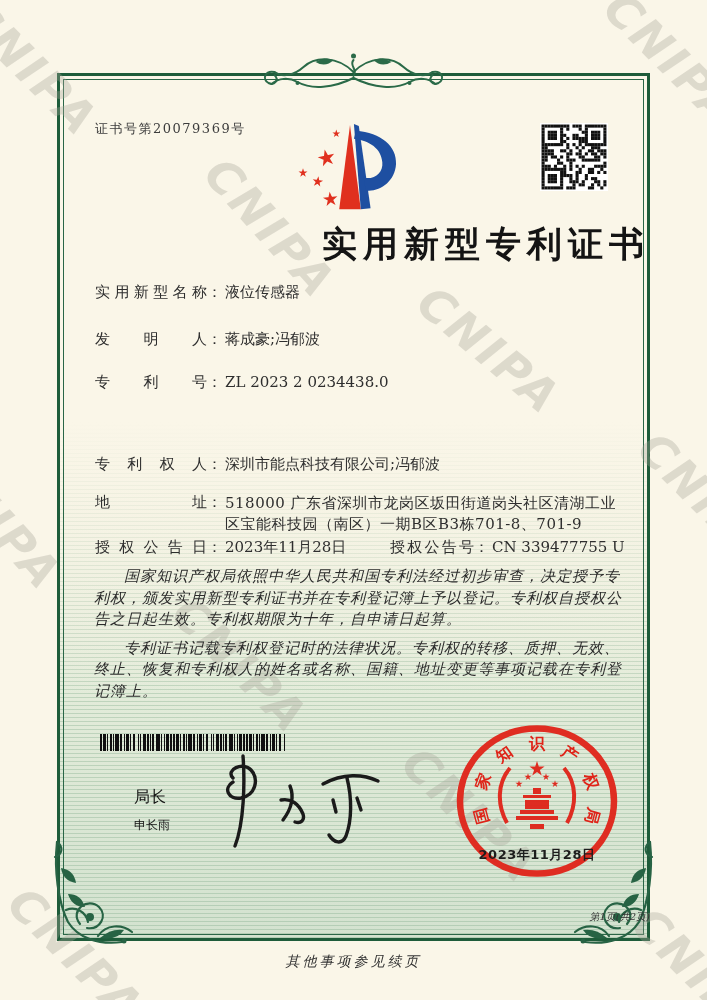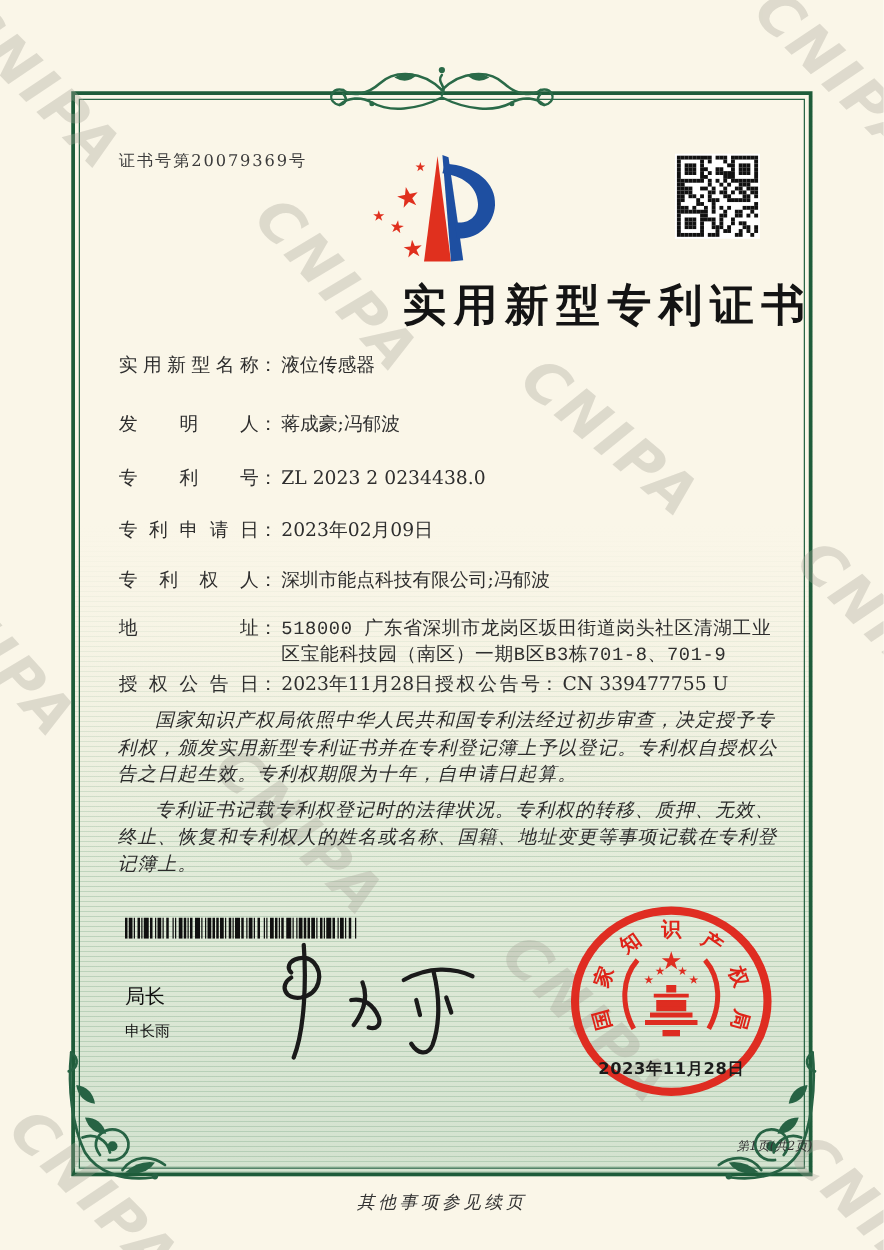--- a/index.html
+++ b/index.html
@@ -32,27 +32,27 @@
   }
   .frow{left:95px;white-space:nowrap;font-size:15px;color:#2e2e2e;z-index:6;}
   .flabel{
     display:inline-block;width:112px;text-align:justify;text-align-last:justify;
     vertical-align:top;
   }
   .fcolon{vertical-align:top;}
   .fvalue{margin-left:3px;vertical-align:top;}
   .fvalue.wrap{display:inline-block;width:392px;white-space:normal;line-height:21px;letter-spacing:0.5px;}
   .grant-pair2{position:absolute;left:253px;top:0;white-space:nowrap;}
-  .grant-pair2 .flabel{width:84px;}
+  .grant-pair2 .flabel{width:84px;margin-left:42px;}
   .body-text{
     left:94px;top:566px;width:530px;z-index:6;
     font-size:15px;line-height:21.5px;letter-spacing:1px;color:#2b2b2b;font-style:italic;
   }
   .body-text p{margin:0 0 7px 0;text-indent:2em;}
-  .sans{font-family:Liberation Mono, monospace;}
+  .sans{font-family:Liberation Mono, monospace;margin-left:34px;}
   .signer-title{left:100px;top:787px;font-size:16px;color:#111;z-index:6;}
   .signer-name{left:100px;top:817px;font-size:12px;color:#111;z-index:6;}
   .footer-page{left:57px;top:910px;width:593px;text-align:right;font-size:10px;color:#333;font-style:italic;z-index:6;}
   .footer-note{left:0;top:953px;width:707px;text-align:center;font-size:14px;letter-spacing:3px;color:#333;font-style:italic;z-index:6;}
   .green-orn{z-index:4;}
   .seal-char{font-size:16px;font-weight:bold;fill:#df2318;font-family:"DejaVu Serif",serif;}
   .seal-date{font-size:13px;font-weight:bold;fill:#1c1c1c;font-family:"DejaVu Sans","Liberation Sans",sans-serif;letter-spacing:0.5px;}
   .qr-box{left:540px;top:123px;width:68px;height:68px;background:#fff;padding:0;z-index:6;}
 </style>
 </head>
@@ -390,27 +390,24 @@
 
   <div class="abs frow" style="top:283px;">
     <span class="flabel">实用新型名称</span><span class="fcolon">：</span><span class="fvalue">液位传感器</span>
   </div>
   <div class="abs frow" style="top:330px;">
     <span class="flabel">发明人</span><span class="fcolon">：</span><span class="fvalue">蒋成豪;冯郁波</span>
   </div>
   <div class="abs frow" style="top:373px;">
     <span class="flabel">专利号</span><span class="fcolon">：</span><span class="fvalue">ZL 2023 2 0234438.0</span>
   </div>
-  <div class="abs frow" style="top:415px;">
-    <span class="flabel">专利申请日</span><span class="fcolon">：</span><span class="fvalue">2023年02月09日</span>
-  </div>
   <div class="abs frow" style="top:455px;">
     <span class="flabel">专利权人</span><span class="fcolon">：</span><span class="fvalue">深圳市能点科技有限公司;冯郁波</span>
   </div>
-  <div class="abs frow" style="top:493px;font-family:Liberation Mono, monospace;">
+  <div class="abs frow" style="top:493px;">
     <span class="flabel">地址</span><span class="fcolon">：</span><span class="fvalue wrap">518000 广东省深圳市龙岗区坂田街道岗头社区清湖工业区宝能科技园（南区）一期B区B3栋701-8、701-9</span>
   </div>
   <div class="abs frow" style="top:538px;">
     <span class="flabel">授权公告日</span><span class="fcolon">：</span><span class="fvalue">2023年11月28日</span>
     <span class="grant-pair2">
       <span class="flabel">授权公告号</span><span class="fcolon">：</span><span class="fvalue">CN 339477755 U</span>
     </span>
   </div>
 
   <div class="abs body-text">

